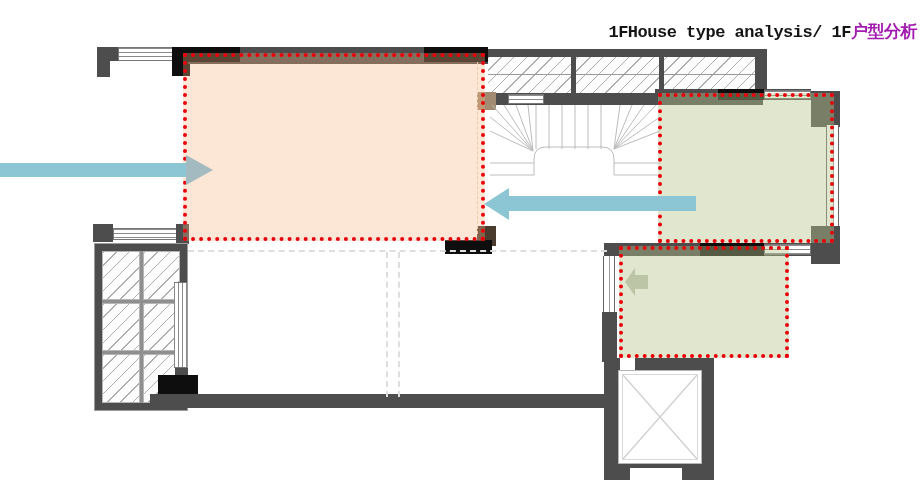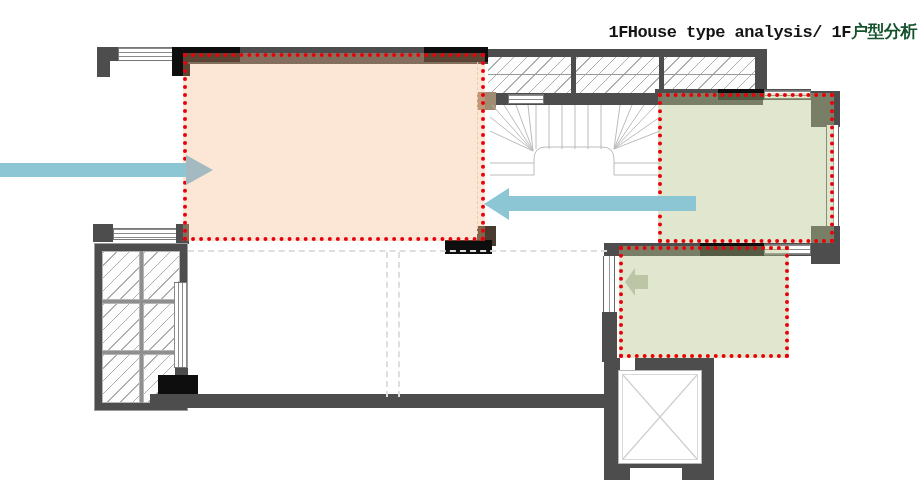--- a/index.html
+++ b/index.html
@@ -55,21 +55,21 @@
   .bay-inner .pane{border:1px solid #b5b5b5;box-sizing:border-box;}
   
   .lift-outer{position:absolute;background:#4d4d4d;}
   .lift-inner{position:absolute;background:#fff;border:1px solid #b5b5b5;box-sizing:border-box;}
   .lift-inner .inner2{position:absolute;inset:3px;border:1px solid #d8d8d8;}
   .gap{position:absolute;background:#fff;}
   
   .title{position:absolute;top:20px;right:6px;z-index:10;
     font-size:17px;font-weight:bold;letter-spacing:-0.5px;white-space:nowrap;}
   .title .en{color:#141414;}
-  .title .zh{color:#14532d;}
+  .title .zh{color:#a21caf;}
   .glass-div{position:absolute;background:#4d4d4d;}
   .glass-mid{position:absolute;background:#9a9a9a;}
 </style>
 </head>
 <body>
 
 <div class="wall" style="left:97px;top:47px;width:24px;height:14px;"></div>
 <div class="wall" style="left:97px;top:47px;width:13px;height:30px;"></div>
 
 <div class="win-h" style="left:118px;top:47px;width:56px;height:14px;"></div>

